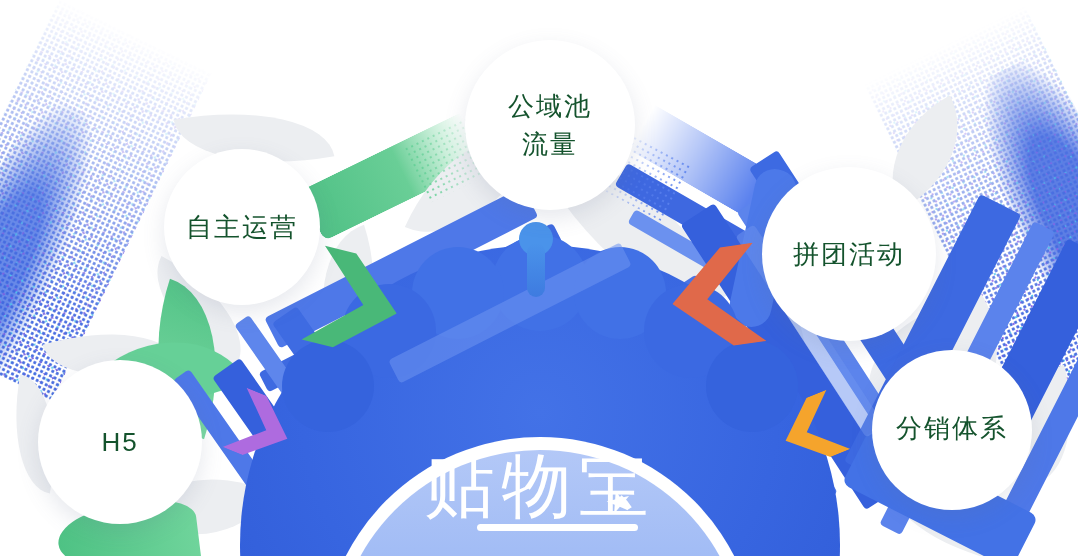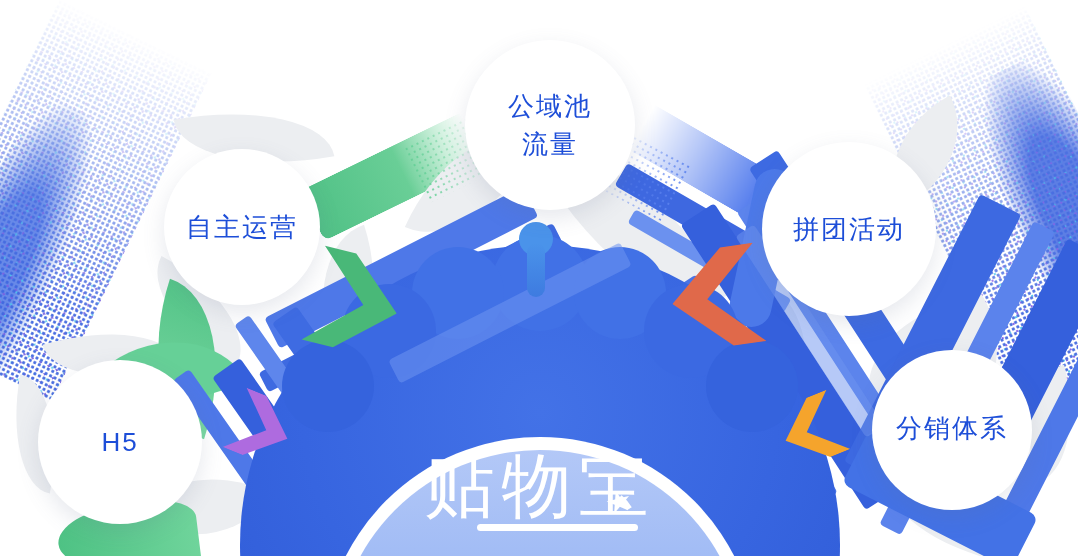--- a/index.html
+++ b/index.html
@@ -73,25 +73,25 @@
   
   .logo{left:360px;top:440px;width:360px;height:116px;z-index:8;}
   .logo-text{position:absolute;left:0;top:0;width:360px;text-align:center;color:#ffffff;
     font-size:70px;line-height:92px;letter-spacing:7px;font-weight:500;}
   .logo-underline{position:absolute;left:117px;top:84px;width:161px;height:7px;border-radius:4px;background:#ffffff;}
   .logo-star{position:absolute;left:245px;top:44px;color:#ffffff;font-size:30px;transform:rotate(-14deg);}
 
   
   .bubble{position:absolute;background:#ffffff;border-radius:50%;z-index:9;
     display:flex;flex-direction:column;align-items:center;justify-content:center;
-    color:#1d4ed8;letter-spacing:2px;box-shadow:0 8px 22px rgba(100,115,140,.16);}
+    color:#14532d;letter-spacing:2px;box-shadow:0 8px 22px rgba(100,115,140,.16);}
   .bubble .bl{display:block;text-align:center;font-size:26px;line-height:38px;}
   .b1{left:465px;top:40px;width:170px;height:170px;}
   .b2{left:164px;top:149px;width:156px;height:156px;}
-  .b3{left:762px;top:142px;width:174px;height:174px;}
+  .b3{left:762px;top:167px;width:174px;height:174px;}
   .b4{left:38px;top:360px;width:164px;height:164px;}
   .b5{left:872px;top:350px;width:160px;height:160px;font-family:Liberation Mono, monospace;}
 </style>
 </head>
 <body>
 
 <div class="stage">
 
   <div class="dec dust dust-core-left"></div>
   <div class="dec dust dust-specks-left"></div>

